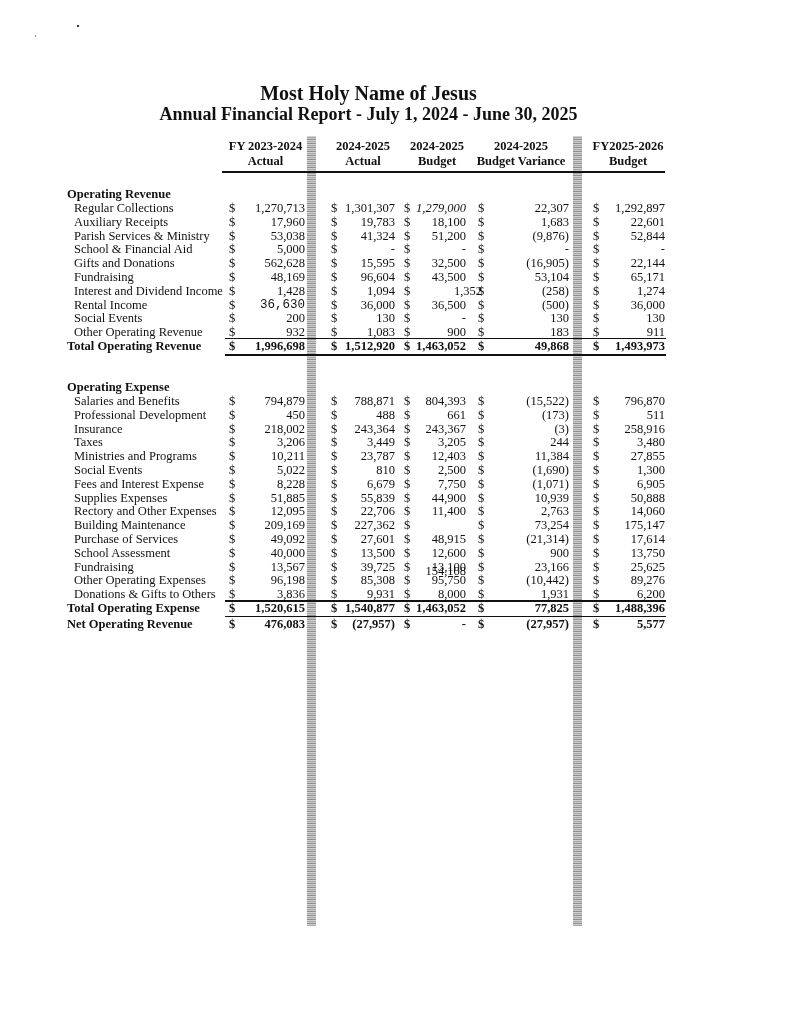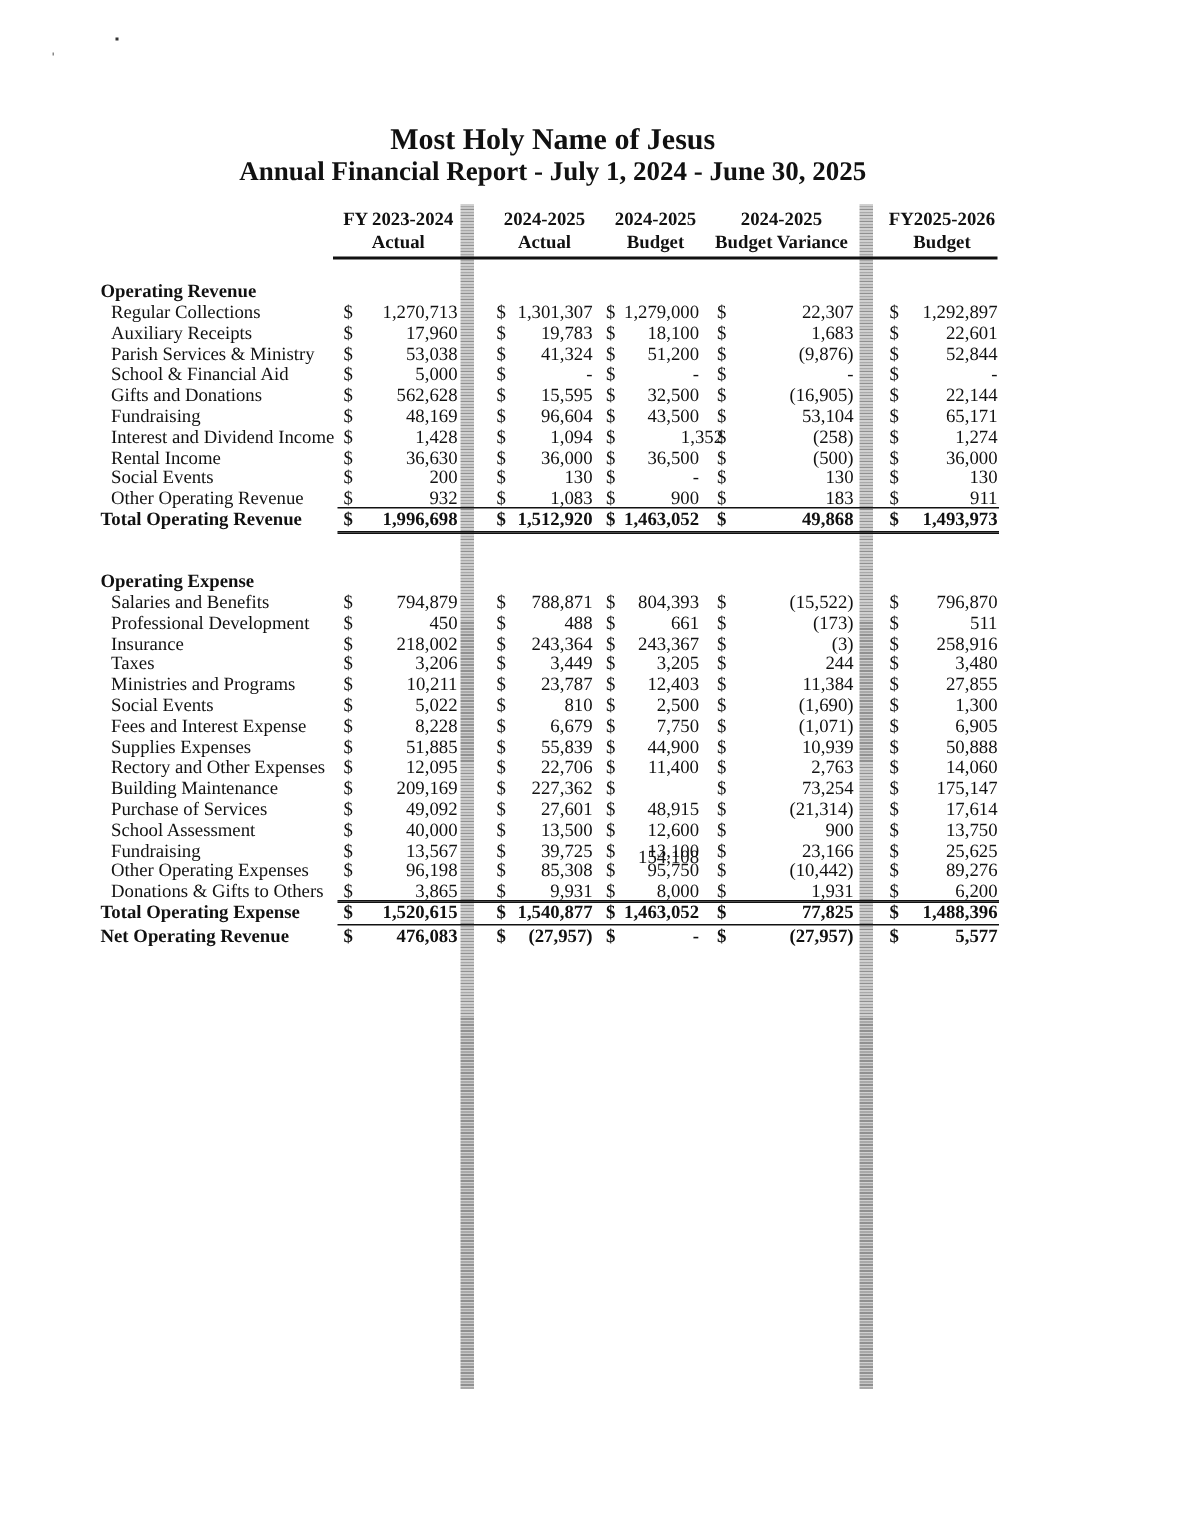--- a/index.html
+++ b/index.html
@@ -66,21 +66,21 @@
 <div id="body-rows"></div>
 
 <div class="sec" style="top:187px;">Operating Revenue</div>
 <div class="row" style="top:201px;">
     <span class="lbl ind">Regular Collections</span>
     <span class="d" style="left:229px;">$</span>
     <span class="v" style="left:225px;width:80px;">1,270,713</span>
     <span class="d" style="left:331px;">$</span>
     <span class="v" style="left:315px;width:80px;">1,301,307</span>
     <span class="d" style="left:404px;">$</span>
-    <span class="v" style="left:386px;width:80px;">1,279,000</span>
+    <span class="v" style="left:386px;width:80px;font-style:italic;">1,279,000</span>
     <span class="d" style="left:478px;">$</span>
     <span class="v" style="left:489px;width:80px;">22,307</span>
     <span class="d" style="left:593px;">$</span>
     <span class="v" style="left:585px;width:80px;">1,292,897</span>
   </div>
 <div class="row" style="top:214.8px;">
     <span class="lbl ind">Auxiliary Receipts</span>
     <span class="d" style="left:229px;">$</span>
     <span class="v" style="left:225px;width:80px;">17,960</span>
     <span class="d" style="left:331px;">$</span>
@@ -153,21 +153,21 @@
     <span class="d" style="left:404px;">$</span>
     <span class="v" style="left:366px;width:80px;margin-left:36px;">1,352</span>
     <span class="d" style="left:478px;">$</span>
     <span class="v" style="left:489px;width:80px;">(258)</span>
     <span class="d" style="left:593px;">$</span>
     <span class="v" style="left:585px;width:80px;">1,274</span>
   </div>
 <div class="row" style="top:297.6px;">
     <span class="lbl ind">Rental Income</span>
     <span class="d" style="left:229px;">$</span>
-    <span class="v" style="left:225px;width:80px;">36,630</span>
+    <span class="v" style="left:225px;width:80px;font-family:Liberation Mono, monospace;">36,630</span>
     <span class="d" style="left:331px;">$</span>
     <span class="v" style="left:315px;width:80px;">36,000</span>
     <span class="d" style="left:404px;">$</span>
     <span class="v" style="left:386px;width:80px;">36,500</span>
     <span class="d" style="left:478px;">$</span>
     <span class="v" style="left:489px;width:80px;">(500)</span>
     <span class="d" style="left:593px;">$</span>
     <span class="v" style="left:585px;width:80px;">36,000</span>
   </div>
 <div class="row" style="top:311.4px;">
@@ -391,21 +391,21 @@
     <span class="d" style="left:404px;">$</span>
     <span class="v" style="left:386px;width:80px;">95,750</span>
     <span class="d" style="left:478px;">$</span>
     <span class="v" style="left:489px;width:80px;">(10,442)</span>
     <span class="d" style="left:593px;">$</span>
     <span class="v" style="left:585px;width:80px;">89,276</span>
   </div>
 <div class="row" style="top:587.2px;">
     <span class="lbl ind">Donations &amp; Gifts to Others</span>
     <span class="d" style="left:229px;">$</span>
-    <span class="v" style="left:225px;width:80px;">3,865</span>
+    <span class="v" style="left:225px;width:80px;">3,836</span>
     <span class="d" style="left:331px;">$</span>
     <span class="v" style="left:315px;width:80px;">9,931</span>
     <span class="d" style="left:404px;">$</span>
     <span class="v" style="left:386px;width:80px;">8,000</span>
     <span class="d" style="left:478px;">$</span>
     <span class="v" style="left:489px;width:80px;">1,931</span>
     <span class="d" style="left:593px;">$</span>
     <span class="v" style="left:585px;width:80px;">6,200</span>
   </div>
 <div class="ul" style="top:600px;left:225px;width:441px;"></div>

